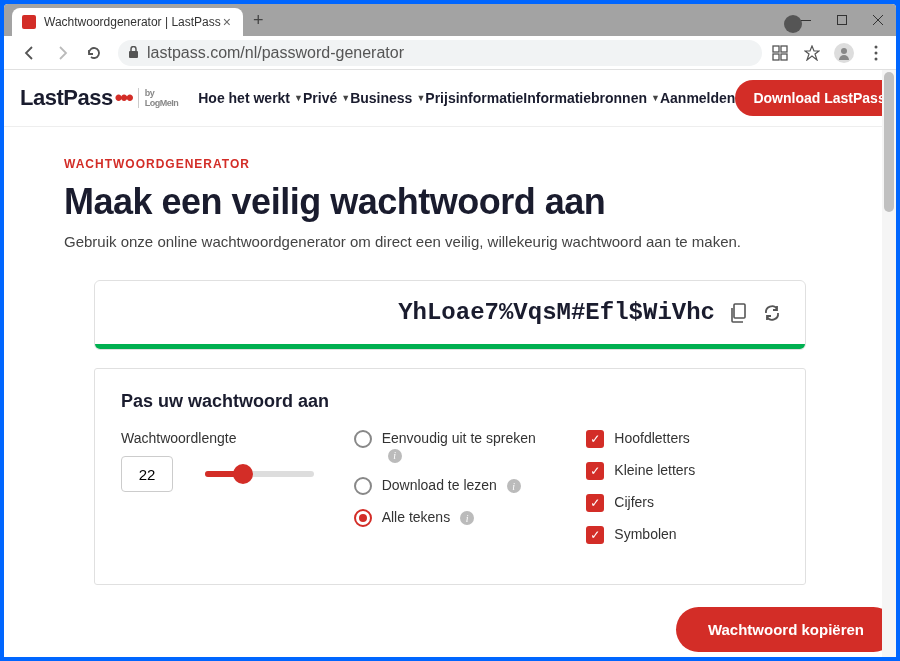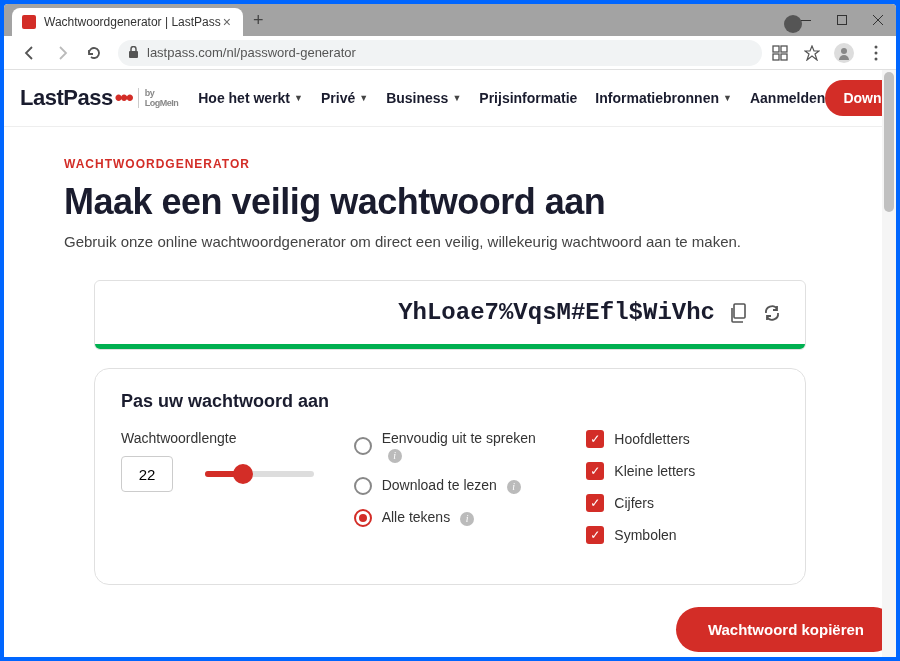--- a/index.html
+++ b/index.html
@@ -9,56 +9,56 @@
 .tab { display: flex; align-items: center; background: #fff; height: 28px; margin-left: 8px; margin-top: 4px; padding: 0 10px; border-radius: 8px 8px 0 0; min-width: 190px; font-size: 12px; color: #333; }
 .tab-favicon { width: 14px; height: 14px; background: #d32d27; border-radius: 2px; margin-right: 8px; }
 .tab-title { flex: 1; white-space: nowrap; overflow: hidden; text-overflow: ellipsis; }
 .tab-close { color: #666; font-size: 14px; cursor: pointer; padding: 0 2px; }
 .newtab { color: #444; font-size: 18px; padding: 0 10px; cursor: pointer; }
 .win-controls { position: absolute; right: 0; top: 0; display: flex; }
 .incog { width: 18px; height: 18px; border-radius: 50%; background: #555; margin: 7px 14px 0 0; position: absolute; right: 80px; }
 .win-btn { width: 36px; height: 32px; display: flex; align-items: center; justify-content: center; color: #333; cursor: pointer; font-size: 11px; }
 .addrbar { display: flex; align-items: center; background: #fff; height: 34px; padding: 0 10px; border-bottom: 1px solid #e0e0e0; }
 .nav-btn { width: 24px; height: 24px; display: flex; align-items: center; justify-content: center; color: #555; cursor: pointer; margin: 0 4px; }
-.url-field { flex: 1; display: flex; align-items: center; background: #f1f3f4; border-radius: 14px; height: 26px; margin: 0 8px; padding: 0 10px; font-size: 13px; color: #555; }
+.url-field { flex: 1; display: flex; align-items: center; background: #f1f3f4; border-radius: 14px; height: 26px; margin: 0 8px; padding: 0 10px; font-size: 16px; color: #555; }
 .url-lock { margin-right: 8px; color: #555; }
 .addr-icons { display: flex; align-items: center; gap: 12px; color: #555; }
 .addr-ico { width: 20px; height: 20px; display: flex; align-items: center; justify-content: center; cursor: pointer; }
 .avatar { width: 20px; height: 20px; border-radius: 50%; background: #ddd; display: flex; align-items: center; justify-content: center; font-size: 12px; }
 .content { flex: 1; overflow-y: auto; position: relative; }
 .topnav { display: flex; align-items: center; padding: 10px 16px; border-bottom: 1px solid #eee; }
 .logo { display: flex; align-items: center; font-weight: 800; font-size: 22px; color: #1a1c2e; letter-spacing: -0.5px; }
 .logo .pass { color: #1a1c2e; }
 .logo-dots { color: #d32d27; font-size: 22px; letter-spacing: -2px; margin-left: 2px; }
 .logo-sub { font-size: 9px; color: #888; margin-left: 6px; border-left: 1px solid #ccc; padding-left: 6px; display: flex; }
-.nav-items { display: flex; align-items: center; margin-left: 20px; gap: 18px; font-size: 14px; font-weight: 600; color: #1a1c2e; }
+.nav-items { display: flex; align-items: center; margin-left: 20px; font-size: 14px; font-weight: 600; color: #1a1c2e; }
 .nav-item { display: flex; align-items: center; cursor: pointer; white-space: nowrap; }
 .chev { margin-left: 4px; font-size: 9px; color: #444; }
 .spacer { flex: 1; }
 .cta-btn { background: #d32d27; color: #fff; font-weight: 700; font-size: 14px; padding: 10px 18px; border-radius: 22px; cursor: pointer; white-space: nowrap; }
 .hero { text-align: left; padding: 30px 60px 10px; }
 .eyebrow { color: #d32d27; font-size: 12px; font-weight: 800; letter-spacing: 1px; }
 .hero h1 { font-size: 36px; font-weight: 800; color: #1a1c2e; margin: 10px 0; letter-spacing: -0.5px; }
 .hero-sub { color: #444; font-size: 15px; }
 .pw-box { margin: 20px 90px 0; border: 1px solid #e0e0e0; border-radius: 6px; overflow: hidden; }
 .pw-row { display: flex; align-items: center; padding: 18px 22px; }
 .pw-text { flex: 1; font-family: "Courier New", monospace; font-size: 24px; font-weight: 600; color: #1a1c2e; text-align: right; }
 .pw-ico { width: 22px; height: 22px; color: #555; cursor: pointer; margin-left: 12px; display: flex; align-items: center; justify-content: center; }
 .strength { height: 5px; background: #00b050; }
-.custom-box { margin: 18px 90px 0; border: 1px solid #e0e0e0; border-radius: 15px; padding: 22px 26px 26px; }
+.custom-box { margin: 18px 90px 0; border: 1px solid #e0e0e0; border-radius: 3px; padding: 22px 26px 26px; }
 .custom-title { font-size: 18px; font-weight: 800; color: #1a1c2e; margin-bottom: 18px; }
 .options { display: flex; gap: 40px; }
 .col { flex: 1; }
 .label { font-size: 14px; color: #333; margin-bottom: 10px; }
 .len-row { display: flex; align-items: center; gap: 32px; }
 .len-input { width: 52px; height: 36px; border: 1px solid #ccc; border-radius: 4px; text-align: center; font-size: 15px; }
 .slider { position: relative; flex: 1; height: 6px; background: #ddd; border-radius: 3px; }
 .slider-fill { position: absolute; left: 0; top: 0; height: 6px; background: #d32d27; border-radius: 3px; width: 35%; }
 .slider-thumb { position: absolute; top: -7px; left: 35%; width: 20px; height: 20px; background: #d32d27; border-radius: 50%; transform: translateX(-50%); cursor: pointer; }
-.radio-row, .check-row { display: flex; align-items: center; margin-bottom: 14px; font-size: 14px; color: #333; }
+.radio-row, .check-row { display: flex; align-items: flex-start; margin-bottom: 14px; font-size: 14px; color: #333; }
 .radio { width: 18px; height: 18px; border: 2px solid #888; border-radius: 50%; margin-right: 10px; flex-shrink: 0; position: relative; cursor: pointer; }
 .radio.sel { border-color: #d32d27; }
 .radio.sel::after { content: ''; position: absolute; top: 3px; left: 3px; width: 8px; height: 8px; background: #d32d27; border-radius: 50%; }
 .checkbox { width: 18px; height: 18px; background: #d32d27; border-radius: 3px; margin-right: 10px; flex-shrink: 0; display: flex; align-items: center; justify-content: center; color: #fff; font-size: 12px; cursor: pointer; }
 .info-ico { width: 14px; height: 14px; border-radius: 50%; background: #bbb; color: #fff; font-size: 10px; display: inline-flex; align-items: center; justify-content: center; margin-left: 6px; cursor: pointer; font-style: italic; font-family: serif; }
 .copy-btn-wrap { text-align: right; margin: 22px 0 10px; }
 .copy-btn { background: #d32d27; color: #fff; font-weight: 700; font-size: 15px; padding: 14px 32px; border-radius: 26px; cursor: pointer; display: inline-block; }
 .vscroll { position: absolute; right: 0; top: 0; width: 14px; height: 100%; background: #f5f5f5; }
 .vthumb { position: absolute; right: 2px; top: 2px; width: 10px; height: 140px; background: #c0c0c0; border-radius: 5px; }
 svg { display: block; }

